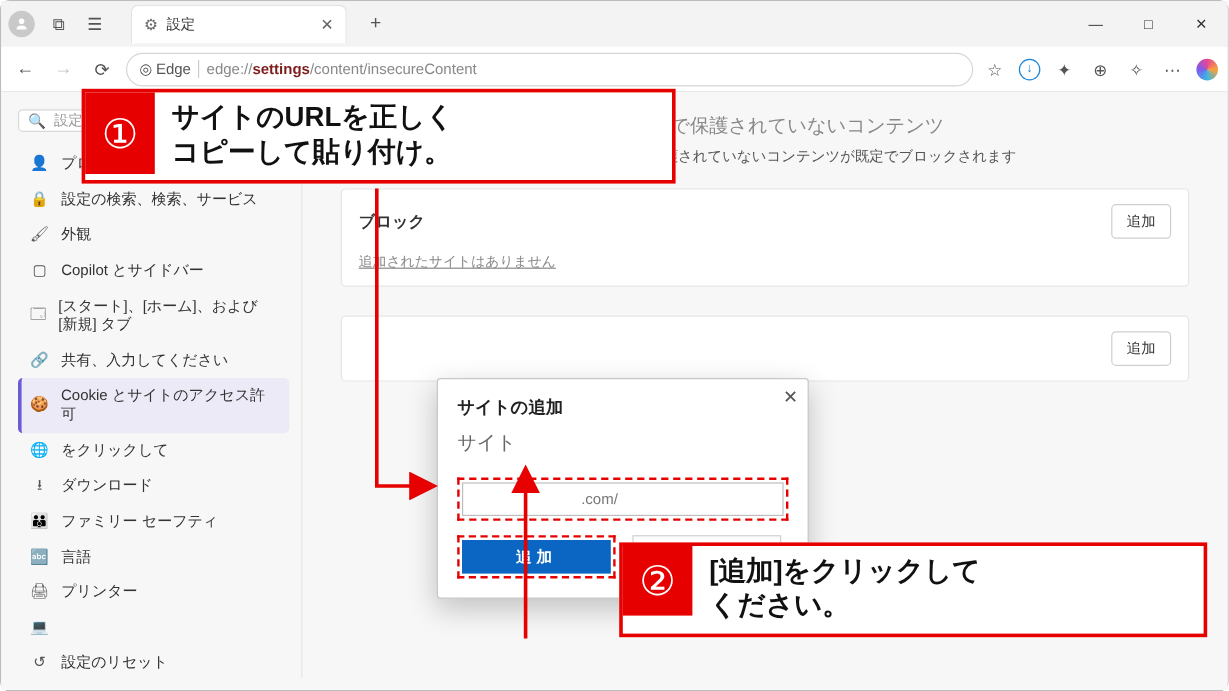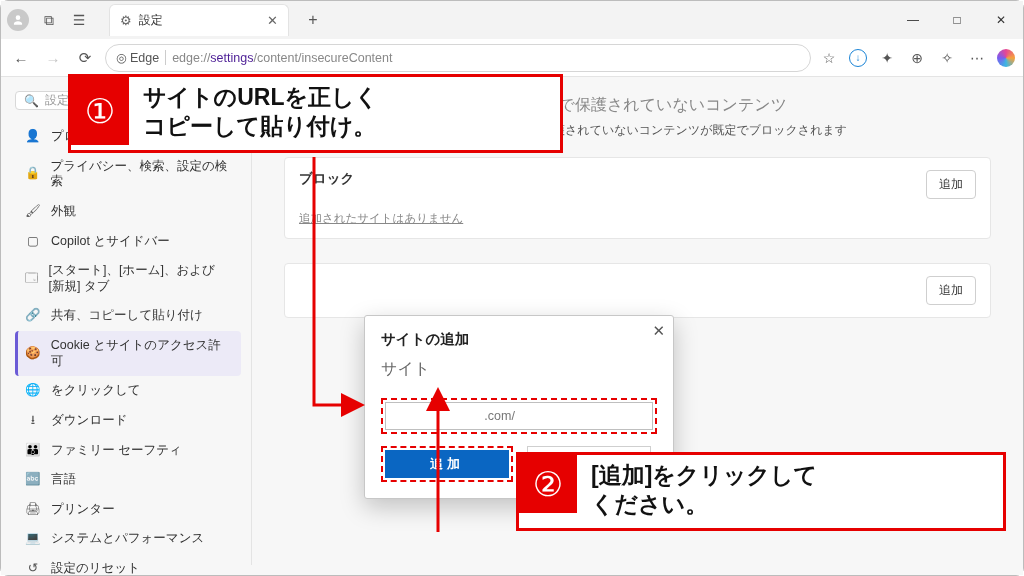--- a/index.html
+++ b/index.html
@@ -17,40 +17,40 @@
   .tab .x{margin-left:auto;font-size:13px;color:#666;}
   .newtab{width:28px;text-align:center;font-size:16px;color:#555;align-self:center;}
   .wincontrols{margin-left:auto;display:flex;height:38px;}
   .wincontrols div{width:44px;display:flex;align-items:center;justify-content:center;font-size:12px;color:#333;}
   
   .toolbar{height:38px;background:#fff;display:flex;align-items:center;padding:0 8px;gap:8px;border-bottom:1px solid #e4e4e4;}
   .nav-ico{width:24px;text-align:center;color:#555;font-size:15px;}
   .addr{flex:1;height:28px;border:1px solid #d6d6d6;border-radius:14px;display:flex;align-items:center;padding:0 10px;gap:6px;background:#fff;font-size:12.5px;color:#777;}
   .addr .chip{color:#555;border-right:1px solid #ccc;padding-right:6px;display:flex;align-items:center;gap:3px;}
   .addr .path{color:#888;}
-  .addr b{color:#4c1d95;font-weight:400;}
+  .addr b{color:#7f1d1d;font-weight:700;}
   .tool-right{display:flex;gap:10px;align-items:center;}
   .tico{width:20px;height:20px;display:flex;align-items:center;justify-content:center;color:#555;font-size:14px;}
   .dlring{width:18px;height:18px;border-radius:50%;border:1px solid #1b84d6;display:flex;align-items:center;justify-content:center;color:#1b84d6;font-size:10px;}
   .copilot{width:18px;height:18px;border-radius:50%;background:conic-gradient(#e74694,#f6a23c,#3bb6e3,#7a5cf0,#e74694);}
   
   .content{flex:1;display:flex;background:#f7f7f7;overflow:hidden;position:relative;}
   .sidebar{width:250px;padding:14px 10px 10px 14px;display:flex;flex-direction:column;gap:2px;}
   .search{height:30px;border:1px solid #d8d8d8;border-radius:4px;background:#fff;display:flex;align-items:center;padding:0 8px;gap:6px;color:#999;font-size:12px;}
   .nav{margin-top:10px;display:flex;flex-direction:column;}
   .nav-item{display:flex;align-items:center;gap:10px;padding:7px 10px;font-size:12.5px;color:#333;border-radius:4px;line-height:1.25;}
   .nav-item .ni-ico{width:16px;text-align:center;color:#555;}
   .nav-item.active{background:#eceaf7;border-left:3px solid #6b5bd6;padding-left:7px;}
   .vdiv{width:1px;background:#e4e4e4;margin:10px 0;}
   .main{flex:1;padding:18px 32px;position:relative;}
   .breadcrumb{font-size:16px;color:#888;margin-bottom:6px;}
   .breadcrumb a{color:#2f6fd8;text-decoration:none;}
   .desc{font-size:12px;color:#555;margin-bottom:18px;}
   .panel{background:#fff;border:1px solid #e6e6e6;border-radius:4px;margin-bottom:24px;}
-  .panel-head{display:flex;justify-content:space-between;padding:12px 14px;}
+  .panel-head{display:flex;align-items:center;justify-content:space-between;padding:12px 14px;}
   .panel-title{font-size:13.5px;font-weight:600;color:#333;}
   .addbtn{border:1px solid #cfcfcf;background:#fff;border-radius:4px;padding:5px 12px;font-size:12px;color:#333;}
   .panel-sub{padding:0 14px 12px;font-size:11.5px;color:#888;text-decoration:underline;}
   
   .modal{position:absolute;left:363px;top:238px;width:310px;background:#fff;border:1px solid #c7c7c7;border-radius:3px;box-shadow:0 8px 24px rgba(0,0,0,.22);padding:14px 16px 16px;}
   .modal .close{position:absolute;right:8px;top:6px;font-size:15px;color:#555;}
   .modal-title{font-size:14.5px;font-weight:700;color:#222;margin-bottom:10px;}
   .modal-label{font-size:16px;color:#666;margin-bottom:18px;}
   .url-wrap{border:2px dashed #e60000;padding:2px;margin-bottom:12px;}
   .url-input{width:100%;height:28px;border:1px solid #bfbfbf;padding:0 8px;font-size:12.5px;color:#777;}
@@ -123,37 +123,37 @@
         <span>🔍</span>
         <span>設定の検索</span>
       </div>
       <div class="nav" id="nav">
           <div class="nav-item">
             <span class="ni-ico">👤</span>
             <span>プロファイル</span>
           </div>
           <div class="nav-item">
             <span class="ni-ico">🔒</span>
-            <span>プライバシー、検索、設定の検索</span>
+            <span>設定の検索、検索、サービス</span>
           </div>
           <div class="nav-item">
             <span class="ni-ico">🖌</span>
             <span>外観</span>
           </div>
           <div class="nav-item">
             <span class="ni-ico">▢</span>
             <span>Copilot とサイドバー</span>
           </div>
           <div class="nav-item">
             <span class="ni-ico">🗔</span>
             <span>[スタート]、[ホーム]、および [新規] タブ</span>
           </div>
           <div class="nav-item">
             <span class="ni-ico">🔗</span>
-            <span>共有、コピーして貼り付け</span>
+            <span>共有、入力してください</span>
           </div>
           <div class="nav-item active">
             <span class="ni-ico">🍪</span>
             <span>Cookie とサイトのアクセス許可</span>
           </div>
           <div class="nav-item">
             <span class="ni-ico">🌐</span>
             <span>をクリックして</span>
           </div>
           <div class="nav-item">
@@ -167,21 +167,20 @@
           <div class="nav-item">
             <span class="ni-ico">🔤</span>
             <span>言語</span>
           </div>
           <div class="nav-item">
             <span class="ni-ico">🖨</span>
             <span>プリンター</span>
           </div>
           <div class="nav-item">
             <span class="ni-ico">💻</span>
-            <span>システムとパフォーマンス</span>
           </div>
           <div class="nav-item">
             <span class="ni-ico">↺</span>
             <span>設定のリセット</span>
           </div>
           <div class="nav-item"></div>
         </div>
     </div>
     <div class="vdiv"></div>
     <div class="main">

